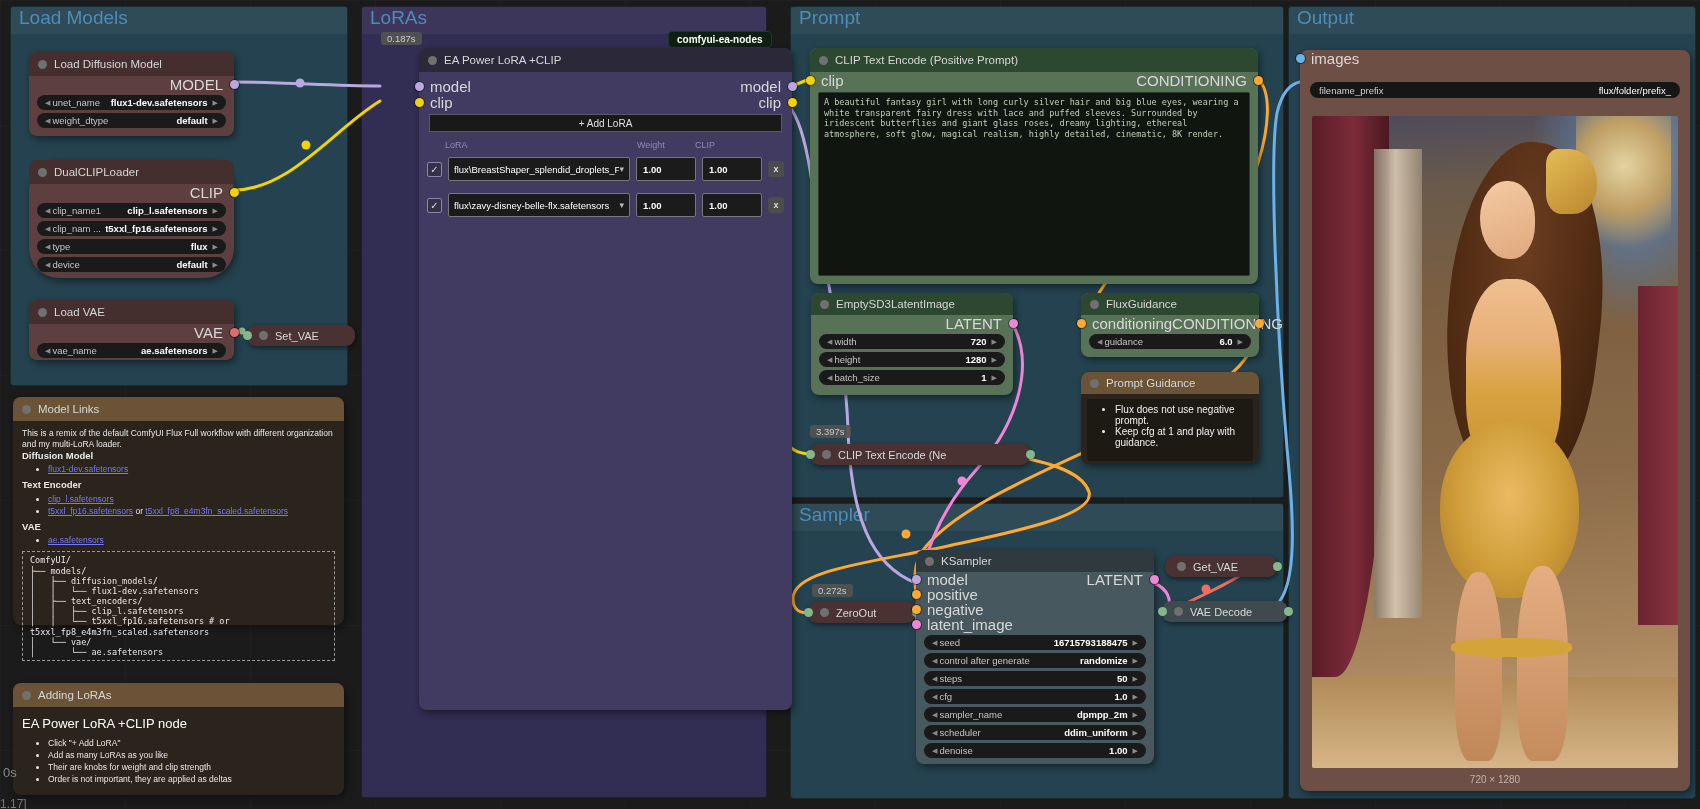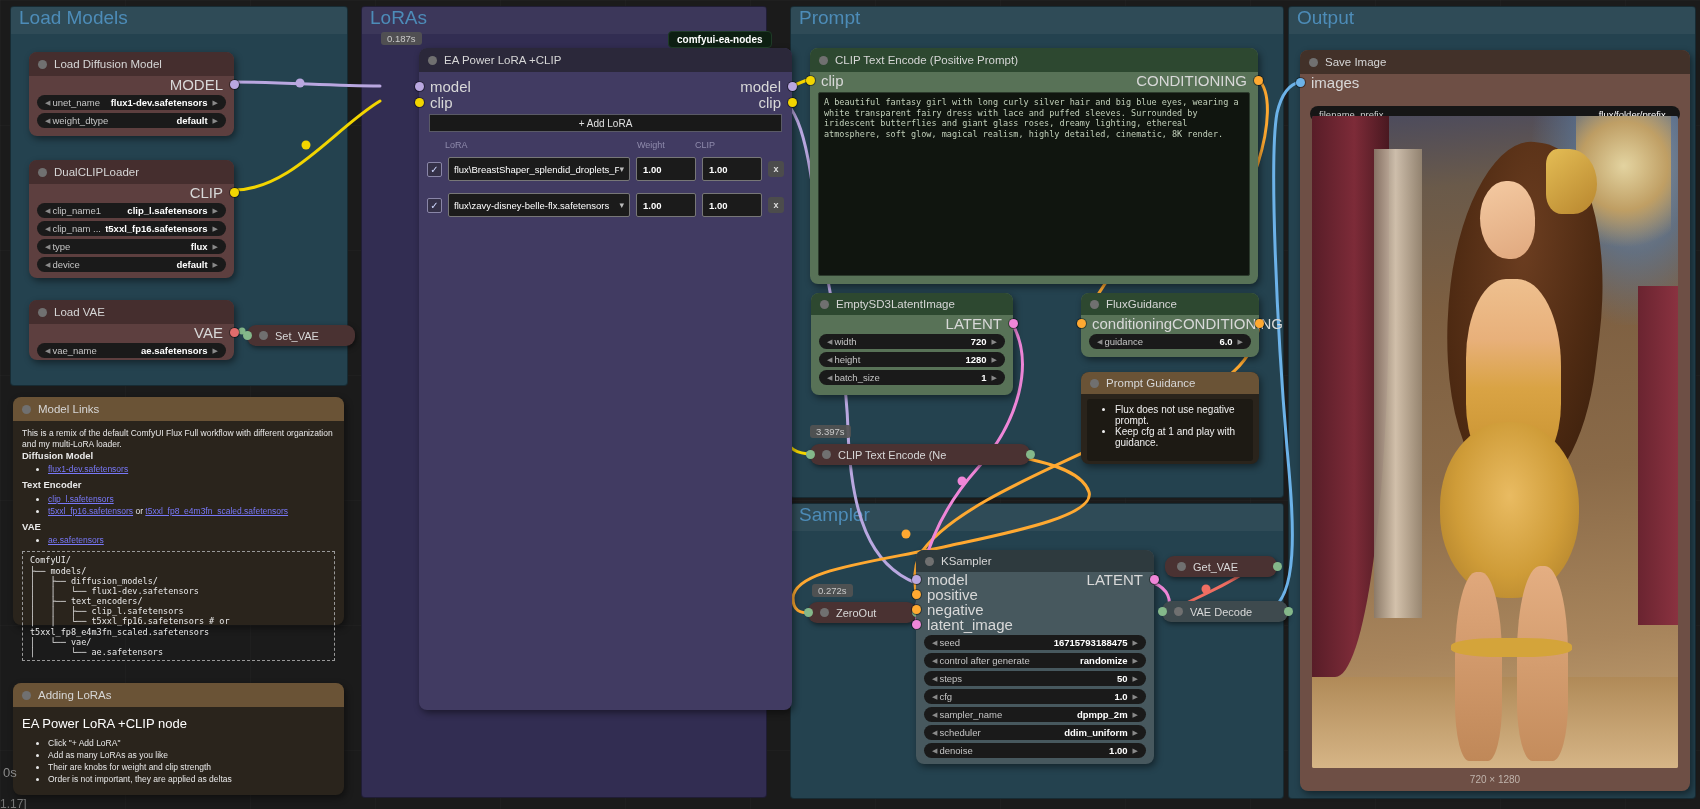--- a/index.html
+++ b/index.html
@@ -139,21 +139,21 @@
         <span class="warr">▶</span>
       </div>
     <div class="widget">
         <span class="warr">◀</span>
         <span>weight_dtype</span>
         <span class="wval">default</span>
         <span class="warr">▶</span>
       </div>
   </div>
 
-  <div class="node n-maroon" style="left:29px;top:160px;width:205px;height:118px;">
+  <div class="node n-maroon" style="left:29px;top:160px;width:205px;height:118px;border-radius:30px;">
     <div class="nheader">
         <span class="tdot"></span>
         <span>DualCLIPLoader</span>
       </div>
     <div class="slotrow">
         <span class="outlab">CLIP</span>
         <span class="sdot out c-clip"></span>
       </div>
     <div class="widget">
         <span class="warr">◀</span>
@@ -469,24 +469,20 @@
     <span class="pdot r c-green"></span>
   </div>
   <div class="pill p-gray" style="left:1162px;top:601px;width:102px;">
     <span class="pdot l c-green"></span>
     <span class="tdot"></span>
       <span>VAE Decode</span>
     <span class="pdot r c-green"></span>
   </div>
 
   <div class="node n-save" style="left:1300px;top:50px;width:390px;height:741px;">
-    <div class="nheader">
-        <span class="tdot"></span>
-        <span>Save Image</span>
-      </div>
     <div class="slotrow">
       <span class="sdot in c-image"></span>
       <span>images</span>
     </div>
     <div class="fnwidget">
       <span>filename_prefix</span>
       <span class="fnval">flux/folder/prefix_</span>
     </div>
     <div class="preview">
       <div class="pv" style="inset:0;background:linear-gradient(175deg,#4a4a5e 0%,#6a5a4a 12%,#7d5f41 30%,#8a6a48 55%,#a8855c 80%,#caa878 100%);"></div>

